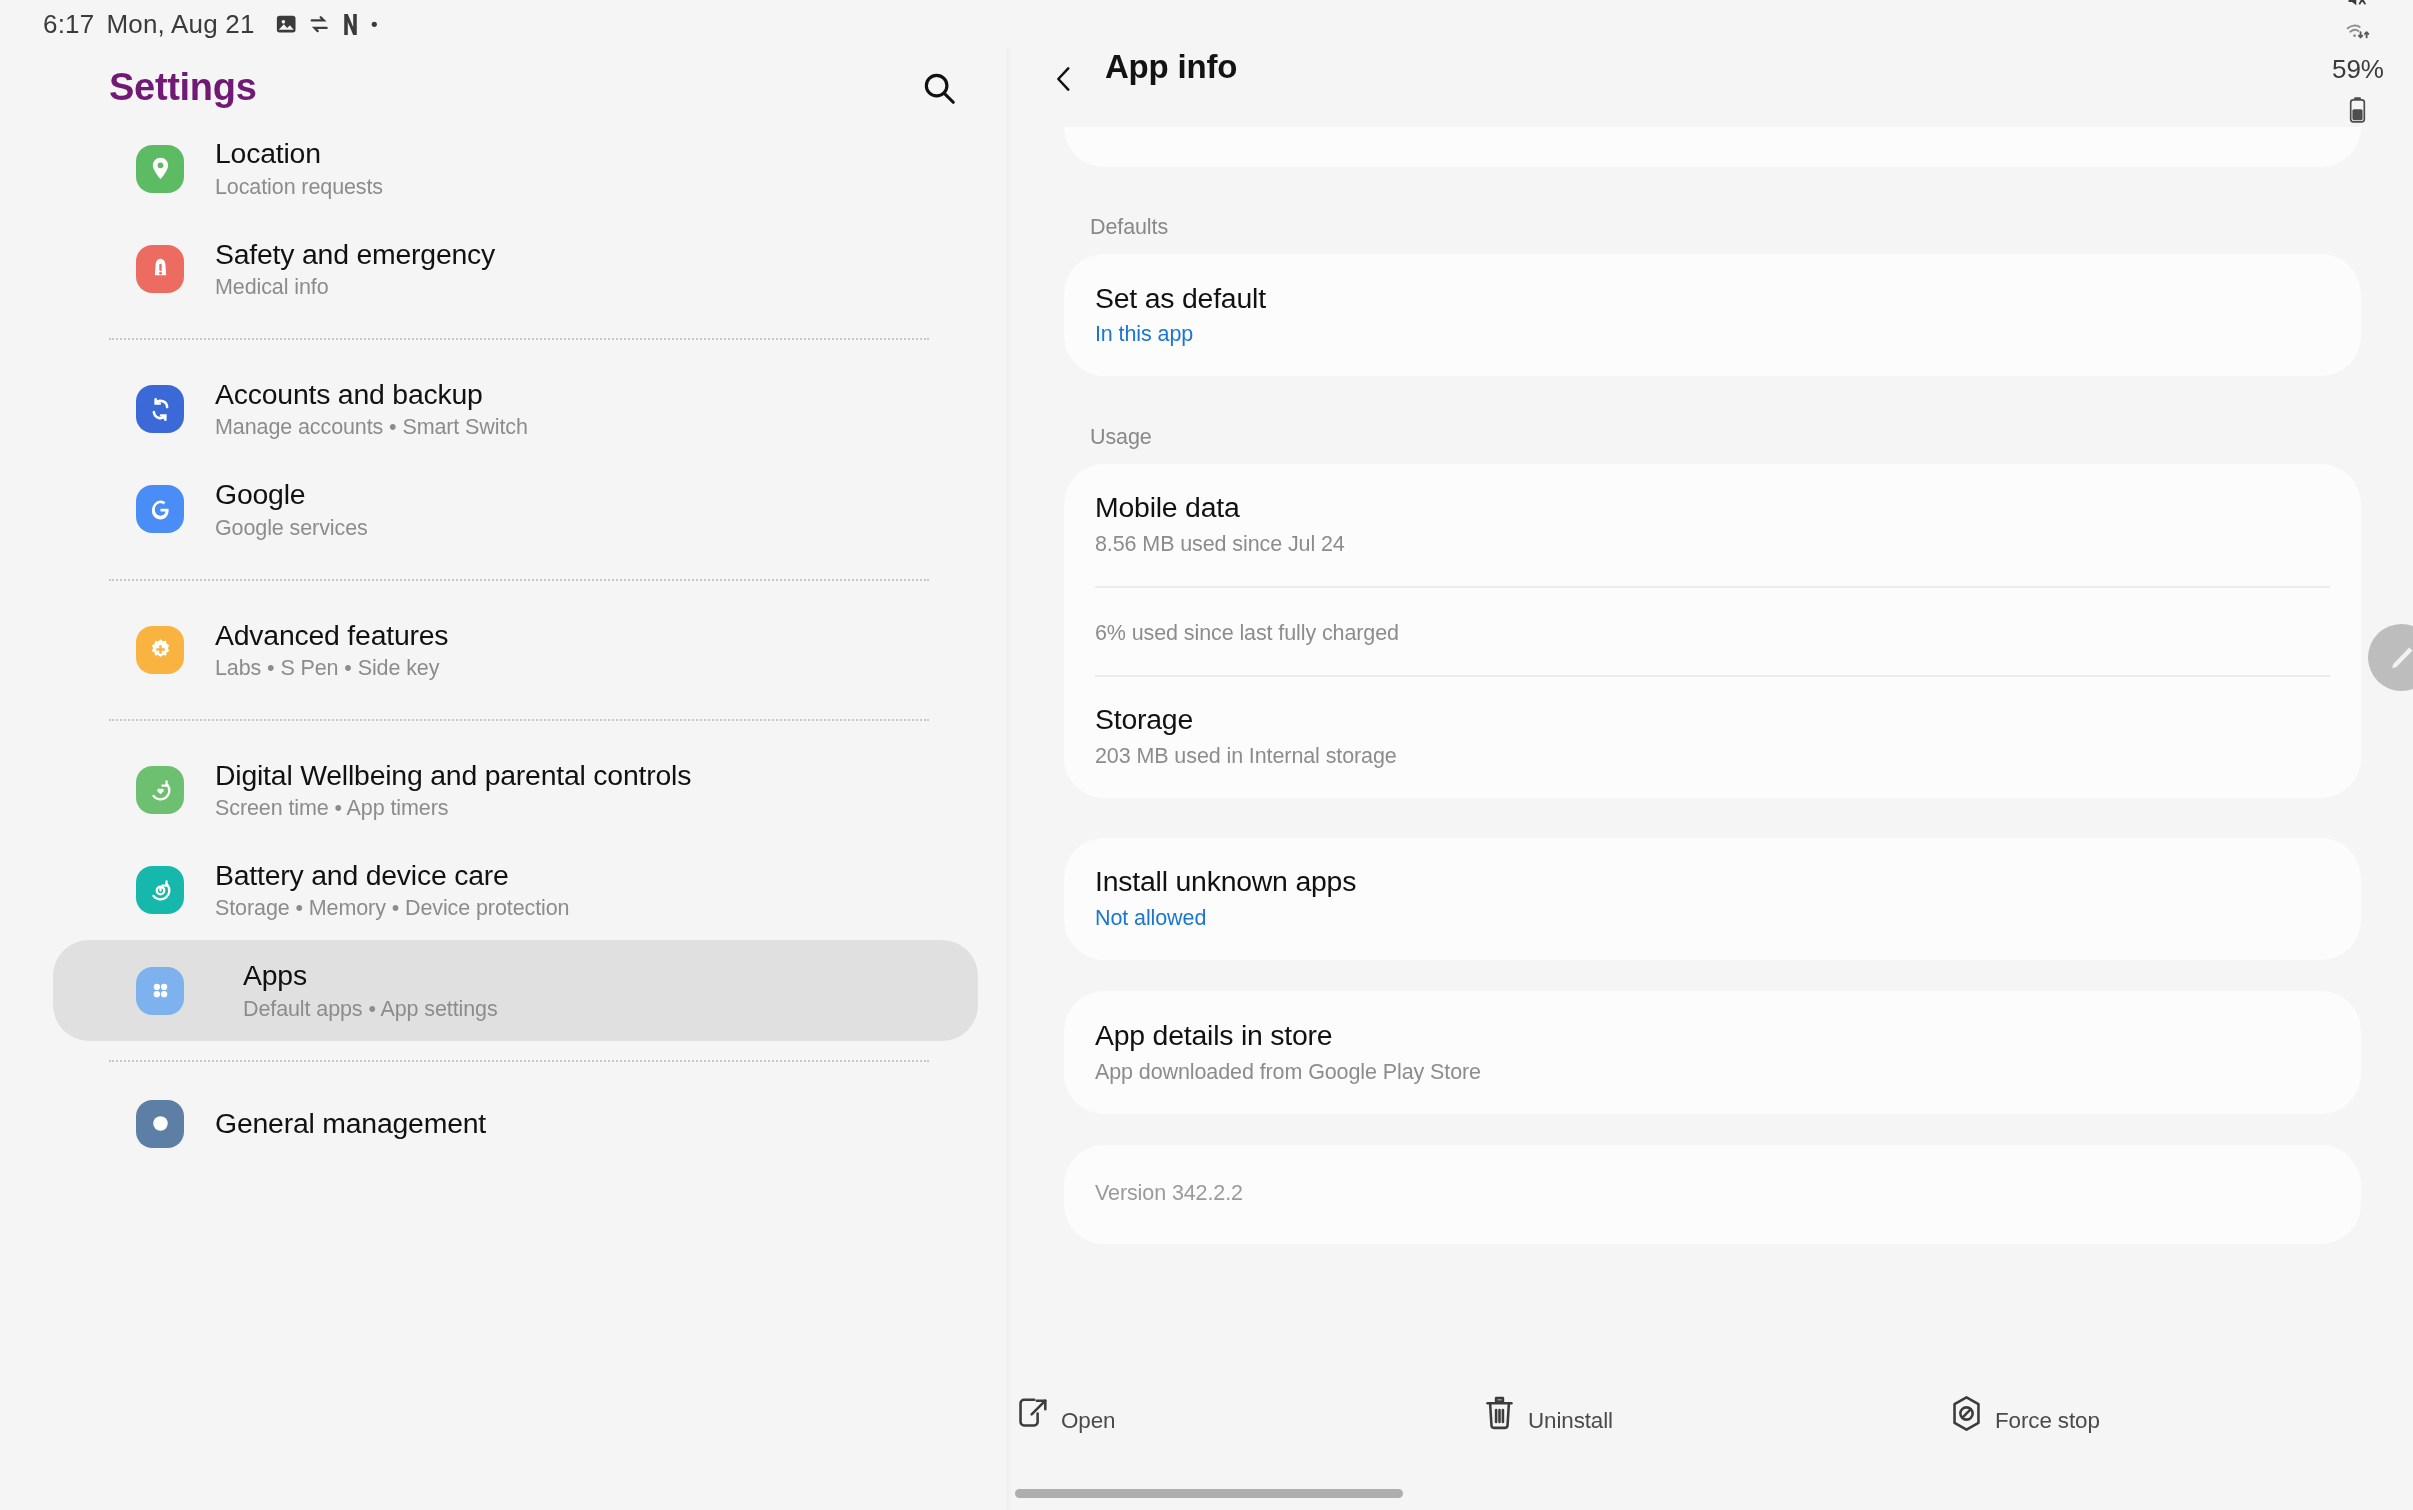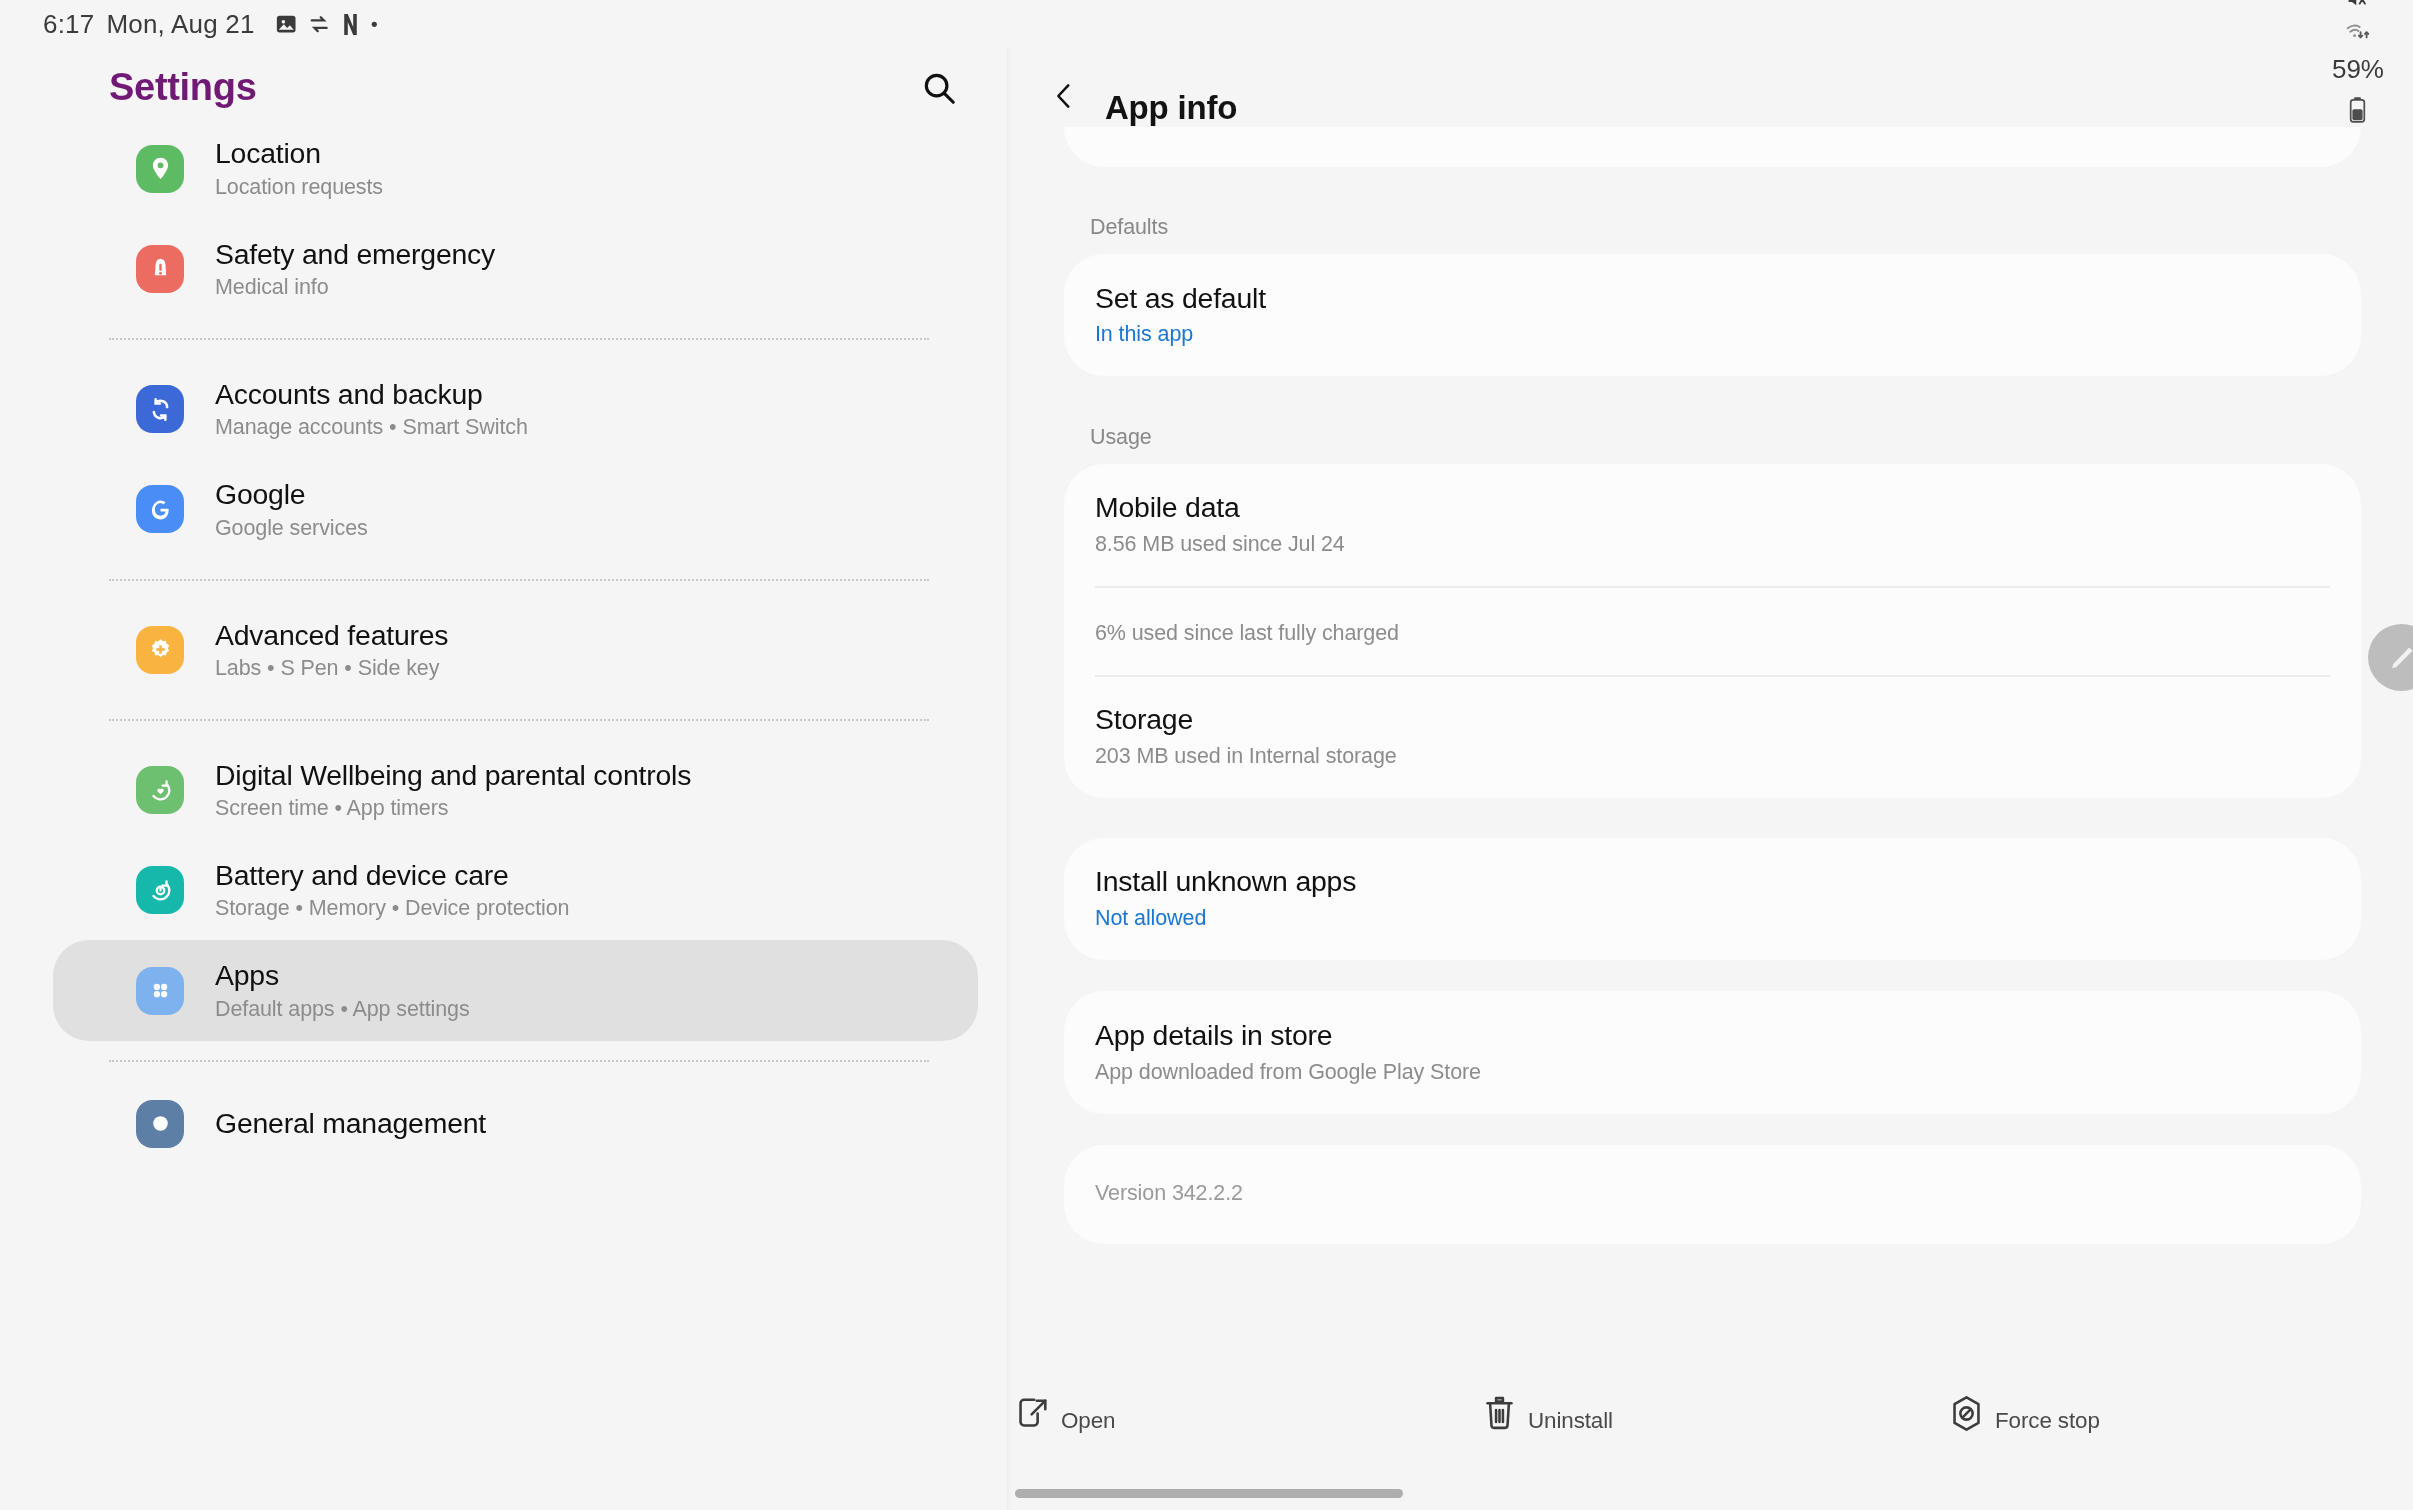--- a/index.html
+++ b/index.html
@@ -51,40 +51,40 @@
   .left-header .spacer { flex: 1 1 auto; }
   .search-btn { width: 66px; height: 66px; display: flex; align-items: center; justify-content: center; border-radius: 50%; }
 
   .settings-list { padding: 0 0 0 0; position: relative; }
   .s-item {
     display: flex; align-items: center;
     padding: 19px 34px 19px 83px;
     border-radius: 36px;
     margin: 0 34px 0 41px;
   }
-  .s-item.selected { background: #e0e0e0; }
+  .s-item.selected { background: #e0e0e0; gap: 28px; }
   .s-icon {
     width: 48px; height: 48px; border-radius: 16.4px;
     flex: 0 0 48px;
     display: flex; align-items: center; justify-content: center;
     margin-right: 31px;
   }
   .s-text { display: flex; flex-direction: column; gap: 4.3px; min-width: 0; }
   .s-title { font-size: 28.4px; color: #111; white-space: nowrap; letter-spacing: -0.2px; }
   .s-sub   { font-size: 21.5px; color: #8c8c8c; white-space: nowrap; letter-spacing: -0.1px; }
   .s-divider {
     height: 0; border-top: 2.6px dotted #c8c8c8;
     margin: 19px 83px 19px 97px;
   }
   .s-item.clipped-top { margin-top: -8.6px; }
 
   
   .right-header {
     height: 79px; flex: 0 0 79px;
-    display: flex; align-items: flex-end;
+    display: flex; align-items: flex-start;
     padding: 0 40px 0 20.7px;
   }
   .back-btn {
     width: 62px; height: 62px;
     display: flex; align-items: center; justify-content: center;
   }
   .right-title { font-size: 33px; font-weight: bold; color: #131313; margin-left: 10.3px; letter-spacing: -0.2px; }
 
   .right-scroll {
     flex: 1 1 auto;

